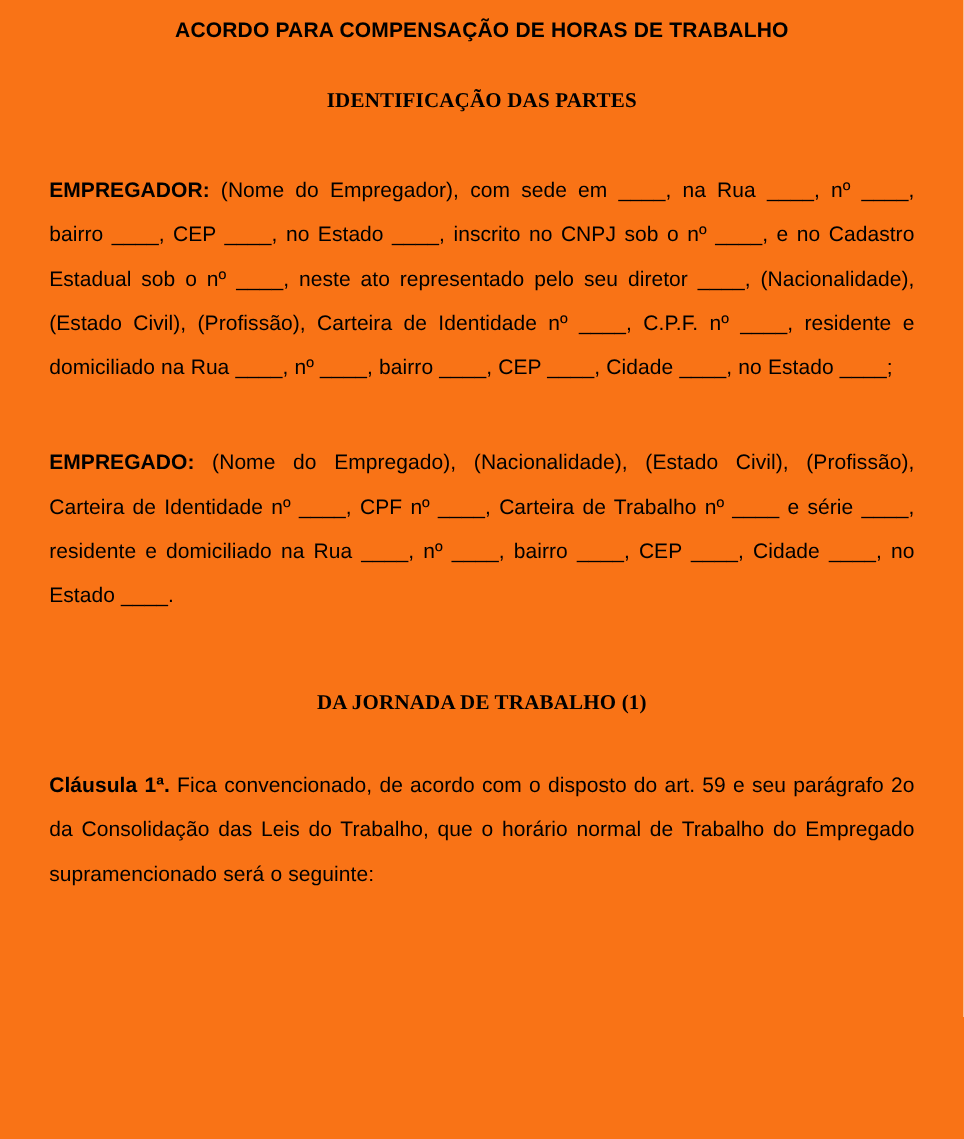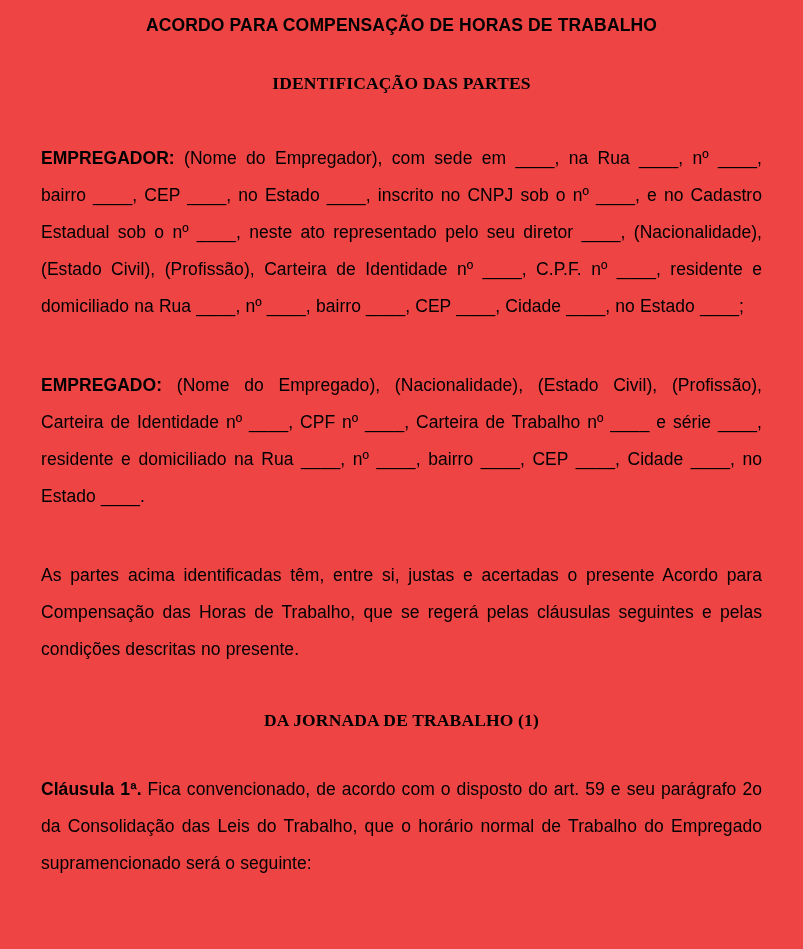--- a/index.html
+++ b/index.html
@@ -15,21 +15,21 @@
     font-family: "Liberation Sans", sans-serif;
     color: #000000;
     -webkit-font-smoothing: antialiased;
   }
 
   .page {
     box-sizing: border-box;
     width: 803px;
     height: 949px;
     padding: 0 29px 0 29px;
-    background: #ef4444;
+    background: #f97316;
     position: relative;
   }
 
   .doc-title {
     font-size: 17.5px;
     font-weight: bold;
     text-align: center;
     letter-spacing: 0.15px;
     line-height: 37px;
     margin: 0;
@@ -80,21 +80,20 @@
   <div class="spacer-after-ident"></div>
 
   <p class="body-text"><span class="lead">EMPREGADOR:</span><span> (Nome do Empregador), com sede em ____, na Rua ____, nº ____, bairro ____, CEP ____, no Estado ____, inscrito no CNPJ sob o nº ____, e no Cadastro Estadual sob o nº ____, neste ato representado pelo seu diretor ____, (Nacionalidade), (Estado Civil), (Profissão), Carteira de Identidade nº ____, C.P.F. nº ____, residente e domiciliado na Rua ____, nº ____, bairro ____, CEP ____, Cidade ____, no Estado ____;</span></p>
 
   <div class="spacer-block"></div>
 
   <p class="body-text"><span class="lead">EMPREGADO:</span><span> (Nome do Empregado), (Nacionalidade), (Estado Civil), (Profissão), Carteira de Identidade nº ____, CPF nº ____, Carteira de Trabalho nº ____ e série ____, residente e domiciliado na Rua ____, nº ____, bairro ____, CEP ____, Cidade ____, no Estado ____.</span></p>
 
   <div class="spacer-block"></div>
 
-  <p class="body-text">As partes acima identificadas têm, entre si, justas e acertadas o presente Acordo para Compensação das Horas de Trabalho, que se regerá pelas cláusulas seguintes e pelas condições descritas no presente.</p>
 
   <div class="spacer-before-jornada"></div>
 
   <h2 class="section-heading">DA JORNADA DE TRABALHO (1)</h2>
 
   <div class="spacer-after-jornada"></div>
 
   <p class="body-text"><span class="lead">Cláusula 1ª.</span><span> Fica convencionado, de acordo com o disposto do art. 59 e seu parágrafo 2o da Consolidação das Leis do Trabalho, que o horário normal de Trabalho do Empregado supramencionado será o seguinte:</span></p>
 
   <div class="spacer-block"></div>

